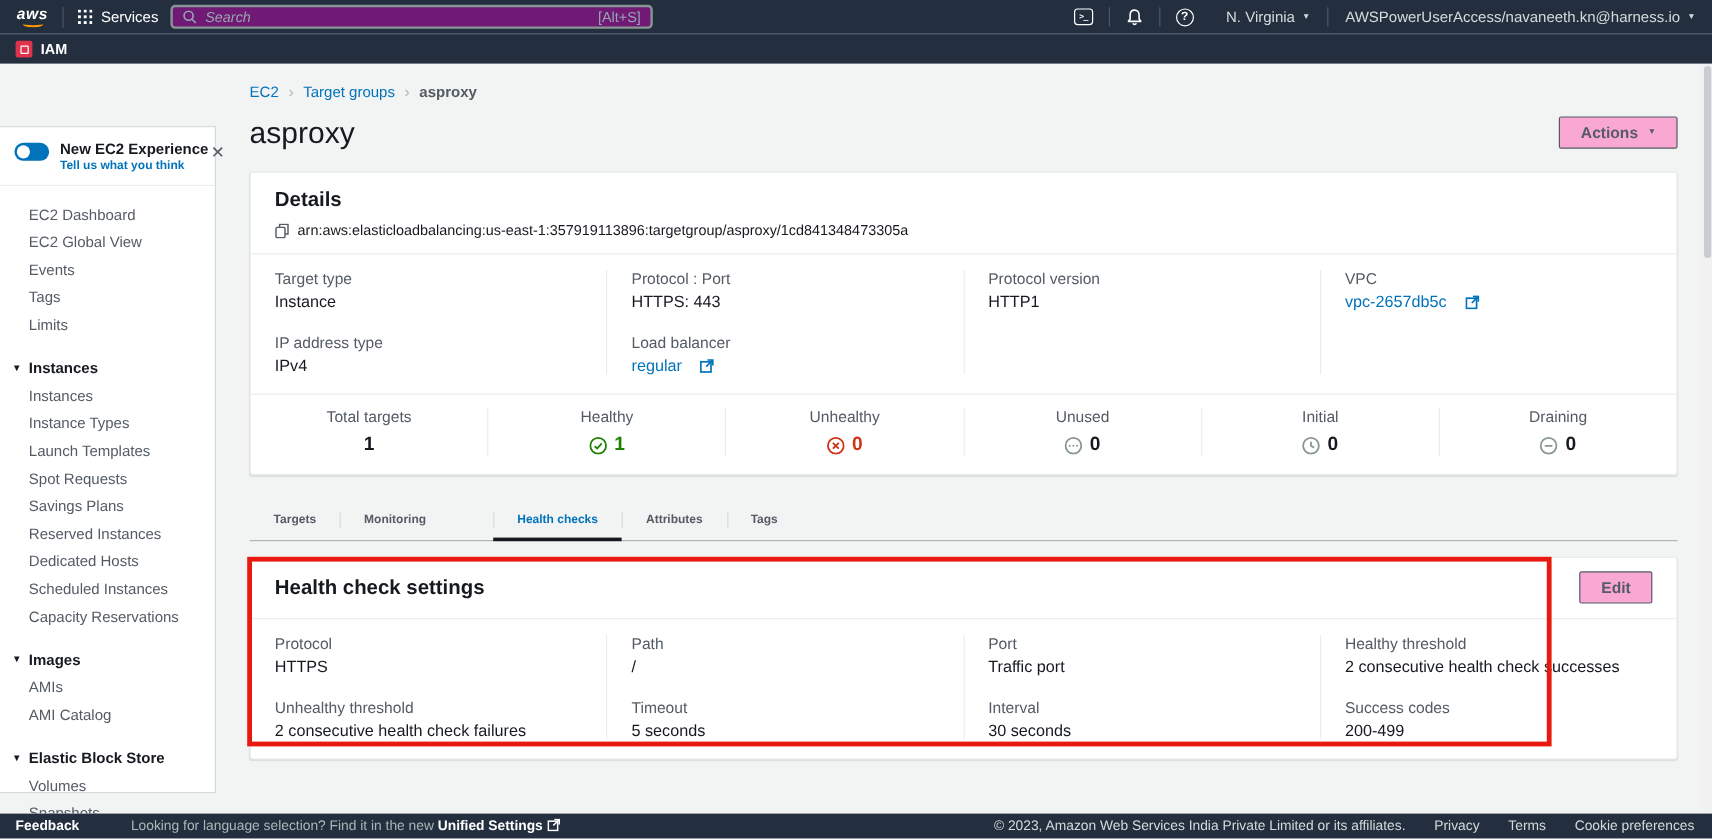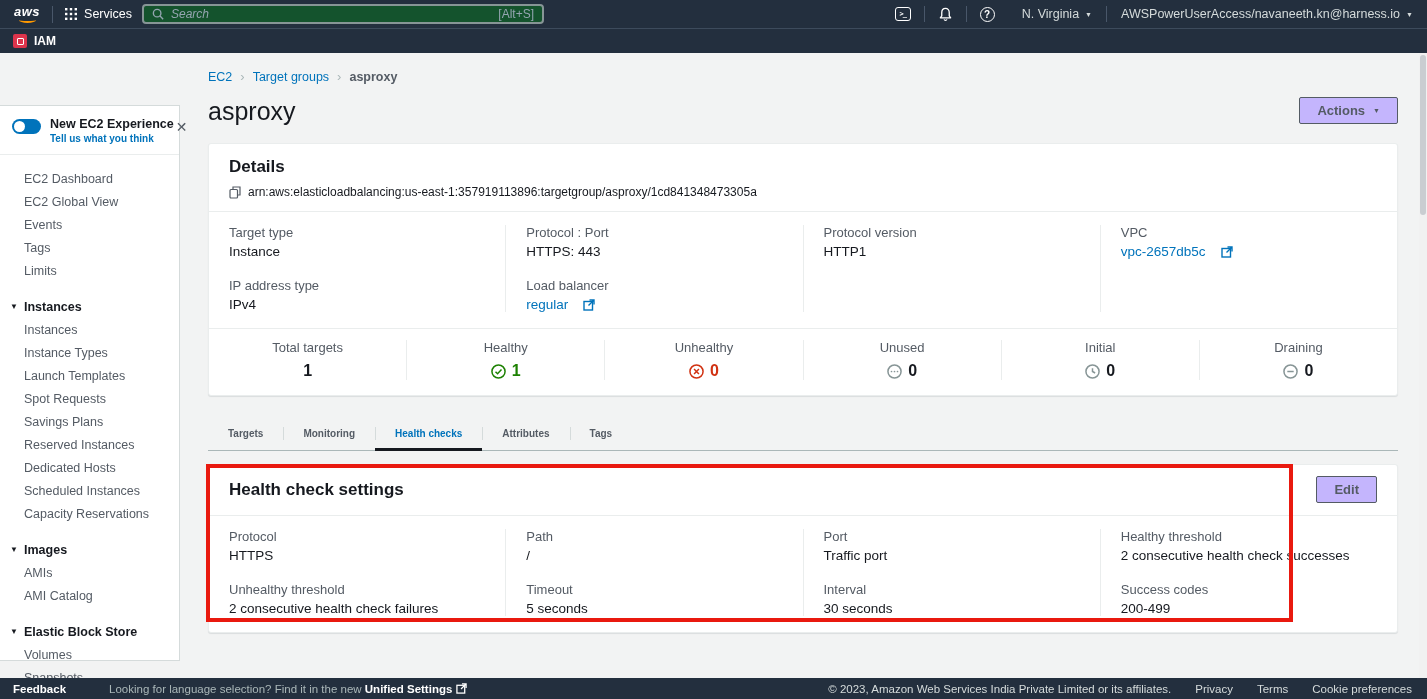--- a/index.html
+++ b/index.html
@@ -8,21 +8,21 @@
 
   
   .topnav { position:absolute; top:0; left:0; right:0; height:28px; background:#232f3e;
             display:flex; align-items:center; color:#fff; z-index:5; }
   .logo { display:flex; flex-direction:column; align-items:center; margin-left:14px; cursor:pointer; }
   .logo-text { font-weight:bold; font-size:13px; letter-spacing:.5px; line-height:11px; color:#fff;font-style:italic; }
   .logo-smile { width:17px; height:6px; border-bottom:2px solid #ff9900; border-radius:0 0 60% 60%; }
   .nav-divider { width:1px; height:17px; background:#49576a; margin:0 12px; }
   .services { display:flex; align-items:center; gap:7px; font-size:12.5px; cursor:pointer; }
   .searchbox { display:flex; align-items:center; width:402px; height:20px; margin-left:10px;
-               background:#14532d; border:2px solid #879596; border-radius:4px; padding:0 8px; }
+               background:#701a75; border:2px solid #879596; border-radius:4px; padding:0 8px; }
   .searchbox input { flex:1; background:transparent; border:none; outline:none; color:#d5dbdb;
                      font-style:italic; font-size:12px; margin-left:7px; font-family:"Liberation Sans",sans-serif; }
   .searchbox input::placeholder { color:#95a5b1; }
   .search-shortcut { color:#95a5b1; font-size:12px; }
   .topnav-right { margin-left:auto; display:flex; align-items:center; }
   .top-icon { display:flex; align-items:center; justify-content:center; cursor:pointer; padding:0 13px; }
   .term-box { width:16px; height:14px; border:1.5px solid #fff; border-radius:3px; color:#fff;
               font-family:"DejaVu Sans Mono",monospace; font-size:7px; font-weight:bold;
               display:flex; align-items:center; justify-content:center; letter-spacing:-1px; }
   .help-circle { width:15px; height:15px; border:1.5px solid #fff; border-radius:50%; color:#fff;
@@ -63,21 +63,21 @@
   .sb-header .caret-dark { position:absolute; left:10px; top:7px; font-size:8px; color:#16191f; }
 
   
   .content { position:absolute; left:180px; top:0; right:8px; bottom:0; padding:16px 21px 0 28px; }
   .breadcrumb { font-size:12.5px; color:#687078; display:flex; align-items:center; gap:8px; }
   .breadcrumb a { color:#0073bb; text-decoration:none; cursor:pointer; }
   .bc-sep { color:#aab7b8; font-size:13px; }
   .bc-current { color:#545b64; font-weight:bold; }
   .title-row { display:flex; align-items:flex-start; margin-top:13px; }
   .page-title { font-size:25px; font-weight:500; color:#16191f; }
-  .btn { background:#c4b5fd; border:1px solid #545b64; border-radius:2px; color:#545b64;
+  .btn { background:#f9a8d4; border:1px solid #545b64; border-radius:2px; color:#545b64;
          font-weight:bold; font-size:13px; padding:5px 17px; cursor:pointer;
          display:inline-flex; align-items:center; gap:8px; font-family:"Liberation Sans",sans-serif; }
   .btn .caret { color:#545b64; }
   .actions-btn { margin-left:auto; }
 
   .card { background:#fff; border:1px solid #eaeded; border-radius:3px;
           box-shadow:0 1px 1px rgba(0,28,36,.1); }
   .details-card { margin-top:17px; }
   .card-head { padding:13px 20px 12px 20px; }
   .card-title { font-size:17px; font-weight:bold; color:#16191f; }
@@ -99,21 +99,21 @@
   .s-value { margin-top:7px; font-size:16px; font-weight:bold; color:#16191f;
              display:flex; align-items:center; justify-content:center; gap:6px; }
   .s-green { color:#1d8102; }
   .s-red { color:#d13212; }
 
   
   .tabs { display:flex; margin-top:23px; border-bottom:1px solid #aab7b8; }
   .tab { padding:9px 20px 11px 20px; font-size:10px; font-weight:bold; color:#545b64;
          cursor:pointer; position:relative; white-space:nowrap; }
   .tab + .tab::before { content:""; position:absolute; left:0; top:8px; bottom:10px; width:1px; background:#d5dbdb; }
-  .tab.active { color:#0073bb; }
+  .tab.active { color:#0073bb;margin-left:36px; }
   .tab.active::after { content:""; position:absolute; left:0; right:0; bottom:-1px; height:3px; background:#16191f; }
 
   .health-card { margin-top:13px; }
   .hc-head { display:flex; align-items:center; padding:11px 20px 12px 20px; }
   .hc-head .btn { margin-left:auto; }
 
   
   .highlight { position:absolute; left:206px; top:464px; width:1087px; height:158px;
                border:4px solid #e9190f; z-index:20; pointer-events:none; }
 

